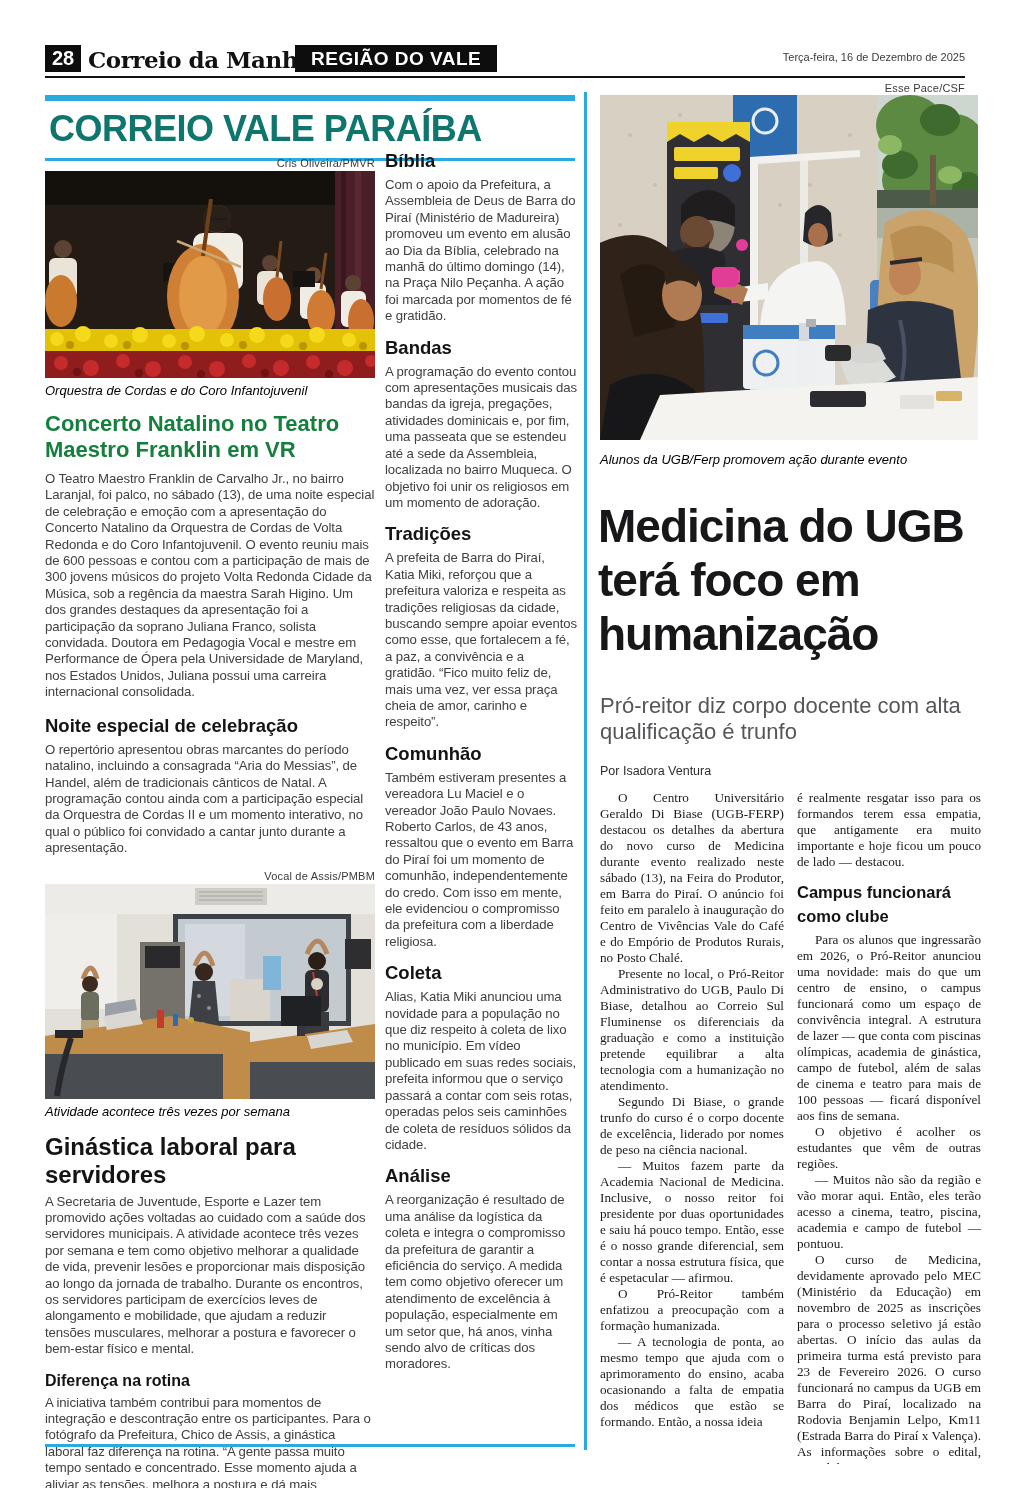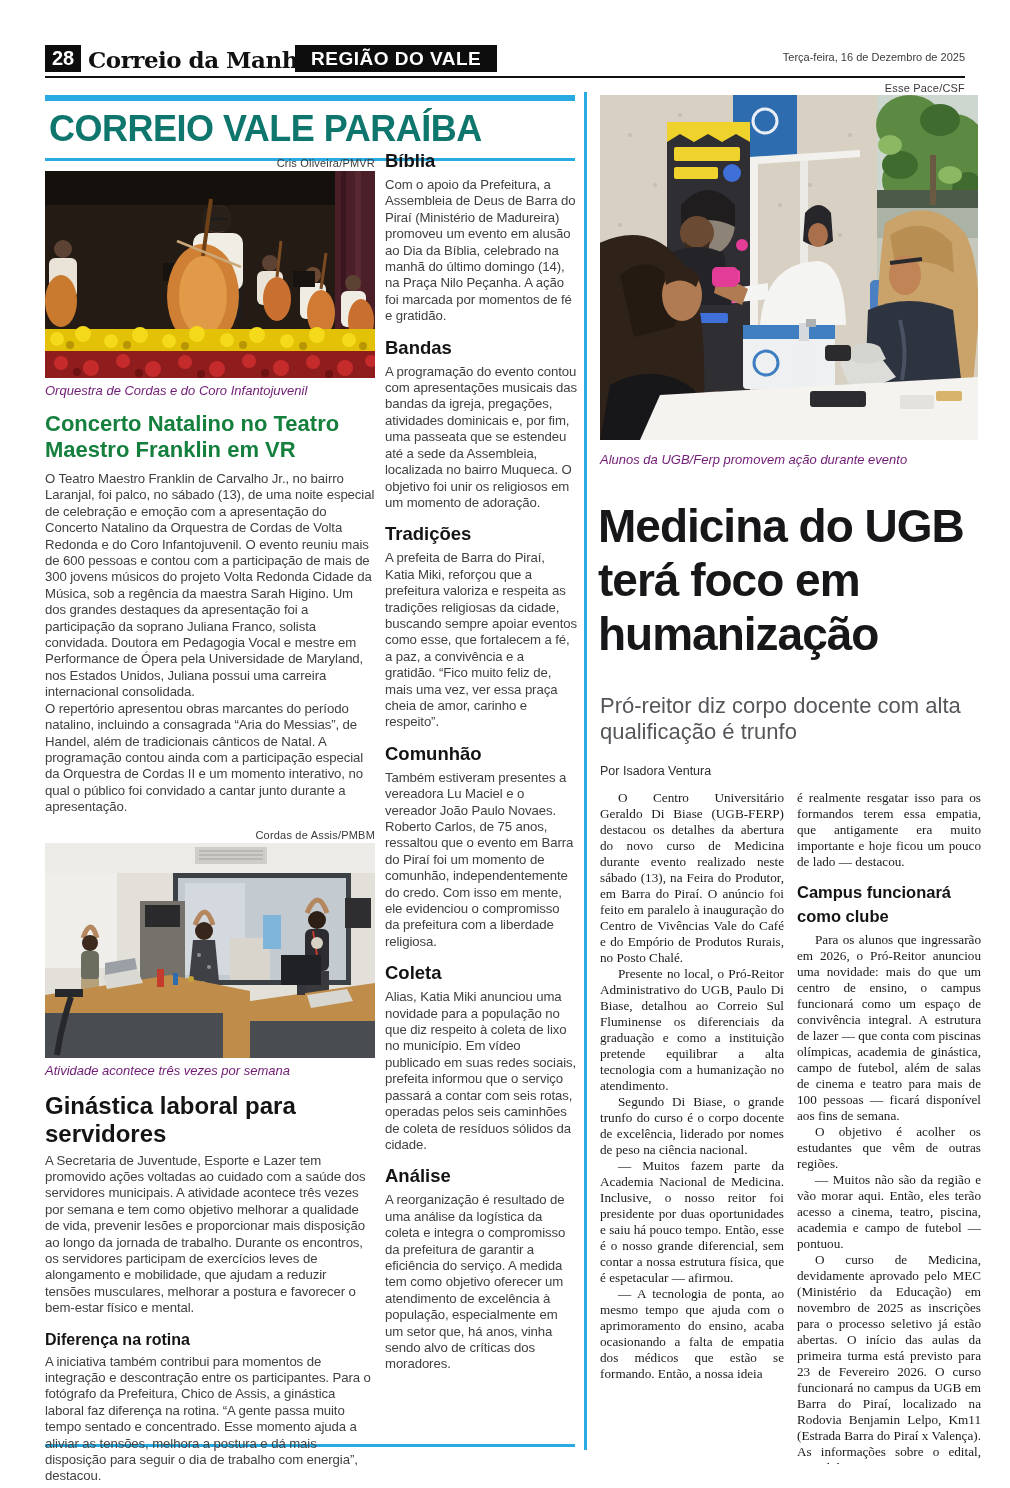--- a/index.html
+++ b/index.html
@@ -17,21 +17,21 @@
   
   .v-rule{position:absolute;left:584px;top:92px;width:3px;height:1358px;background:#29abe2;}
   .bottom-rule{position:absolute;left:45px;top:1444px;width:530px;height:3px;background:#29abe2;}
   
   .left-banner{position:absolute;left:45px;top:95px;width:530px;}
   .banner-line-top{height:6px;background:#29abe2;}
   .banner-line-bot{height:3px;background:#29abe2;}
   .banner-title{font-size:36px;font-weight:800;color:#0f766e;letter-spacing:-0.5px;margin:7px 0 8px 4px;}
   
   .credit{font-size:11px;color:#3a3a3a;text-align:right;letter-spacing:0.2px;}
-  .caption{font-size:13px;font-style:italic;color:#701a75;margin-top:5px;}
+  .caption{font-size:13px;font-style:italic;color:#000000;margin-top:5px;}
   .body-sans{font-size:13.2px;line-height:16.4px;color:#414141;letter-spacing:-0.1px;}
   h2.story-h{font-size:22px;line-height:26px;font-weight:700;color:#15803d;margin:13px 0 8px 0;}
   h3.sub-h{font-size:18.5px;font-weight:700;color:#141414;margin:14px 0 5px 0;}
   
   .col-a{position:absolute;left:45px;top:157px;width:330px;}
   .col-b{position:absolute;left:385px;top:150px;width:192px;}
   .col-b h3.sub-h{margin:12px 0 5px 0;}
   .photo-frame{width:100%;overflow:hidden;background:#ccc;}
   
   .laura-credit{position:absolute;right:45px;top:82px;}
@@ -158,23 +158,24 @@
             <circle cx="156" cy="203" r="4"></circle>
             <circle cx="220" cy="202" r="4"></circle>
             <circle cx="284" cy="203" r="4"></circle>
           </g>
       </svg>
     </div>
     <div class="caption">Orquestra de Cordas e do Coro Infantojuvenil</div>
 
     <h2 class="story-h">Concerto Natalino no Teatro Maestro Franklin em VR</h2>
     <div class="body-sans">O Teatro Maestro Franklin de Carvalho Jr., no bairro Laranjal, foi palco, no sábado (13), de uma noite especial de celebração e emoção com a apresentação do Concerto Natalino da Orquestra de Cordas de Volta Redonda e do Coro Infantojuvenil. O evento reuniu mais de 600 pessoas e contou com a participação de mais de 300 jovens músicos do projeto Volta Redonda Cidade da Música, sob a regência da maestra Sarah Higino. Um dos grandes destaques da apresentação foi a participação da soprano Juliana Franco, solista convidada. Doutora em Pedagogia Vocal e mestre em Performance de Ópera pela Universidade de Maryland, nos Estados Unidos, Juliana possui uma carreira internacional consolidada.</div>
+    <h3 class="sub-h">Noite especial de celebração</h3>
     <div class="body-sans">O repertório apresentou obras marcantes do período natalino, incluindo a consagrada “Aria do Messias”, de Handel, além de tradicionais cânticos de Natal. A programação contou ainda com a participação especial da Orquestra de Cordas II e um momento interativo, no qual o público foi convidado a cantar junto durante a apresentação.</div>
 
-    <div class="credit" style="margin-top:13px;">Cordas de Assis/PMBM</div>
+    <div class="credit" style="margin-top:13px;">Vocal de Assis/PMBM</div>
 
     <div class="photo-frame" style="height:215px;margin-top:2px;">
       <svg width="330" height="215" viewBox="0 0 330 215" xmlns="http://www.w3.org/2000/svg">
         <rect width="330" height="215" fill="#e3e0da"></rect>
         <rect width="330" height="30" fill="#edebe7"></rect>
         <rect x="150" y="4" width="72" height="17" fill="#cfcdc8"></rect>
         <g stroke="#b2b0ab" stroke-width="1.5">
             <line x1="154" y1="8" x2="218" y2="8"></line>
             <line x1="154" y1="12" x2="218" y2="12"></line>
             <line x1="154" y1="16" x2="218" y2="16"></line>
@@ -238,21 +239,21 @@
   </div>
 
   <div class="col-b">
     <h3 class="sub-h" style="margin-top:0;">Bíblia</h3>
     <div class="body-sans">Com o apoio da Prefeitura, a Assembleia de Deus de Barra do Piraí (Ministério de Madureira) promoveu um evento em alusão ao Dia da Bíblia, celebrado na manhã do último domingo (14), na Praça Nilo Peçanha. A ação foi marcada por momentos de fé e gratidão.</div>
     <h3 class="sub-h">Bandas</h3>
     <div class="body-sans">A programação do evento contou com apresentações musicais das bandas da igreja, pregações, atividades dominicais e, por fim, uma passeata que se estendeu até a sede da Assembleia, localizada no bairro Muqueca. O objetivo foi unir os religiosos em um momento de adoração.</div>
     <h3 class="sub-h">Tradições</h3>
     <div class="body-sans">A prefeita de Barra do Piraí, Katia Miki, reforçou que a prefeitura valoriza e respeita as tradições religiosas da cidade, buscando sempre apoiar eventos como esse, que fortalecem a fé, a paz, a convivência e a gratidão. “Fico muito feliz de, mais uma vez, ver essa praça cheia de amor, carinho e respeito”.</div>
     <h3 class="sub-h">Comunhão</h3>
-    <div class="body-sans">Também estiveram presentes a vereadora Lu Maciel e o vereador João Paulo Novaes. Roberto Carlos, de 75 anos, ressaltou que o evento em Barra do Piraí foi um momento de comunhão, independentemente do credo. Com isso em mente, ele evidenciou o compromisso da prefeitura com a liberdade religiosa.</div>
+    <div class="body-sans">Também estiveram presentes a vereadora Lu Maciel e o vereador João Paulo Novaes. Roberto Carlos, de 43 anos, ressaltou que o evento em Barra do Piraí foi um momento de comunhão, independentemente do credo. Com isso em mente, ele evidenciou o compromisso da prefeitura com a liberdade religiosa.</div>
     <h3 class="sub-h">Coleta</h3>
     <div class="body-sans">Alias, Katia Miki anunciou uma novidade para a população no que diz respeito à coleta de lixo no município. Em vídeo publicado em suas redes sociais, prefeita informou que o serviço passará a contar com seis rotas, operadas pelos seis caminhões de coleta de resíduos sólidos da cidade.</div>
     <h3 class="sub-h">Análise</h3>
     <div class="body-sans">A reorganização é resultado de uma análise da logística da coleta e integra o compromisso da prefeitura de garantir a eficiência do serviço. A medida tem como objetivo oferecer um atendimento de excelência à população, especialmente em um setor que, há anos, vinha sendo alvo de críticas dos moradores.</div>
   </div>
 
   <div class="photo3-frame">
     <svg width="378" height="345" viewBox="0 0 378 345" xmlns="http://www.w3.org/2000/svg">
       <rect width="378" height="345" fill="#d8d1c3"></rect>
       <g fill="#c6bfb0">
@@ -359,20 +360,21 @@
   <div class="caption story3-caption">Alunos da UGB/Ferp promovem ação durante evento</div>
   <h1 class="story3-headline">Medicina do UGB terá foco em humanização</h1>
   <div class="story3-deck">Pró-reitor diz corpo docente com alta qualificação é trunfo</div>
   <div class="story3-byline">Por Isadora Ventura</div>
 
   <div class="serif-col serif-col-1">
     <p>O Centro Universitário Geraldo Di Biase (UGB-FERP) destacou os detalhes da abertura do novo curso de Medicina durante evento realizado neste sábado (13), na Feira do Produtor, em Barra do Piraí. O anúncio foi feito em paralelo à inauguração do Centro de Vivências Vale do Café e do Empório de Produtos Rurais, no Posto Chalé.</p>
     <p>Presente no local, o Pró-Reitor Administrativo do UGB, Paulo Di Biase, detalhou ao Correio Sul Fluminense os diferenciais da graduação e como a instituição pretende equilibrar a alta tecnologia com a humanização no atendimento.</p>
     <p>Segundo Di Biase, o grande trunfo do curso é o corpo docente de excelência, liderado por nomes de peso na ciência nacional.</p>
     <p>— Muitos fazem parte da Academia Nacional de Medicina. Inclusive, o nosso reitor foi presidente por duas oportunidades e saiu há pouco tempo. Então, esse é o nosso grande diferencial, sem contar a nossa estrutura física, que é espetacular — afirmou.</p>
+    <p>O Pró-Reitor também enfatizou a preocupação com a formação humanizada.</p>
     <p>— A tecnologia de ponta, ao mesmo tempo que ajuda com o aprimoramento do ensino, acaba ocasionando a falta de empatia dos médicos que estão se formando. Então, a nossa ideia</p>
   </div>
   <div class="serif-col serif-col-2">
     <p class="cont">é realmente resgatar isso para os formandos terem essa empatia, que antigamente era muito importante e hoje ficou um pouco de lado — destacou.</p>
     <h4 class="campus-h">Campus funcionará como clube</h4>
     <p>Para os alunos que ingressarão em 2026, o Pró-Reitor anunciou uma novidade: mais do que um centro de ensino, o campus funcionará como um espaço de convivência integral. A estrutura de lazer — que conta com piscinas olímpicas, academia de ginástica, campo de futebol, além de salas de cinema e teatro para mais de 100 pessoas — ficará disponível aos fins de semana.</p>
     <p>O objetivo é acolher os estudantes que vêm de outras regiões.</p>
     <p>— Muitos não são da região e vão morar aqui. Então, eles terão acesso a cinema, teatro, piscina, academia e campo de futebol — pontuou.</p>
     <p>O curso de Medicina, devidamente aprovado pelo MEC (Ministério da Educação) em novembro de 2025 as inscrições para o processo seletivo já estão abertas. O início das aulas da primeira turma está previsto para 23 de Fevereiro 2026. O curso funcionará no campus da UGB em Barra do Piraí, localizado na Rodovia Benjamin Lelpo, Km11 (Estrada Barra do Piraí x Valença). As informações sobre o edital, metodologia, estrutura e diferencias estão disponíveis no site.</p>
   </div>

